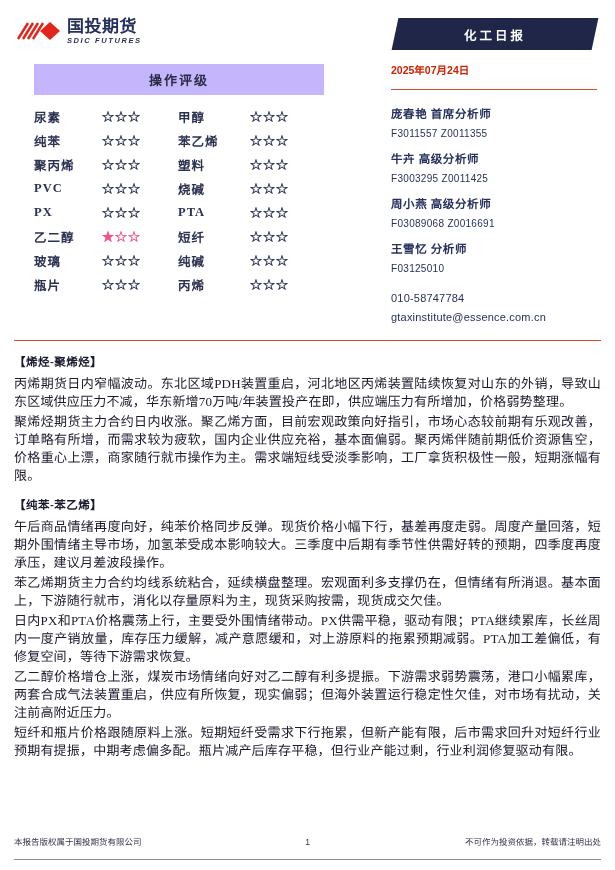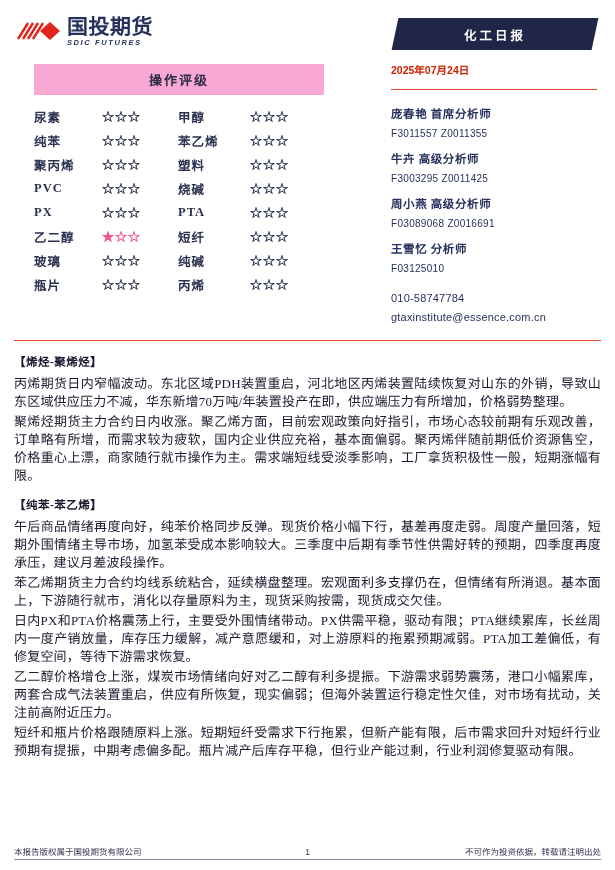--- a/index.html
+++ b/index.html
@@ -30,39 +30,39 @@
   }
   .top-left { width: 365px; position: relative; }
   .top-right { flex: 1; position: relative; padding-left: 6px; }
 
   
   .logo-row { display: flex; align-items: center; height: 34px; }
   .logo-mark { width: 46px; height: 24px; position: relative; margin-right: 5px; }
   .logo-text-wrap { display: flex; flex-direction: column; line-height: 1; }
   .logo-cn {
     font-family: "Liberation Sans", "DejaVu Sans", sans-serif;
-    font-size: 21px;
+    font-size: 17px;
     font-weight: 700;
     color: #26305c;
     letter-spacing: 0.5px;
   }
   .logo-en {
     font-family: "Liberation Sans", "DejaVu Sans", sans-serif;
     font-size: 7.5px;
     font-weight: 700;
     color: #26305c;
     letter-spacing: 1.6px;
     margin-top: 2px;
     font-style: italic;
   }
 
   
   .rating-block { margin-top: 16px; width: 290px; margin-left: 18px; }
   .rating-title {
-    background: #f9a8d4;
+    background: #c4b5fd;
     text-align: center;
     font-size: 13px;
     font-weight: 700;
     color: #2b2b44;
     padding: 6px 0 6px 0;
     letter-spacing: 2px;
   }
   .rating-rows { margin-top: 9px; }
   .rating-row {
     display: flex;
@@ -162,21 +162,21 @@
     margin: 0 0 2px 0;
   }
 
   
   .footer {
     position: absolute;
     left: 14px;
     right: 14px;
     bottom: 10px;
     border-bottom: 1.2px solid #8a8aa0;
-    padding-bottom: 2px;
+    padding-bottom: 12px;
     display: flex;
     align-items: baseline;
     font-family: "Liberation Sans", "DejaVu Sans", sans-serif;
     font-size: 8.5px;
     color: #33334d;
   }
   .footer-left { flex: 1; text-align: left; }
   .footer-center { flex: 0 0 60px; text-align: center; }
   .footer-right { flex: 1; text-align: right; }
 </style>

